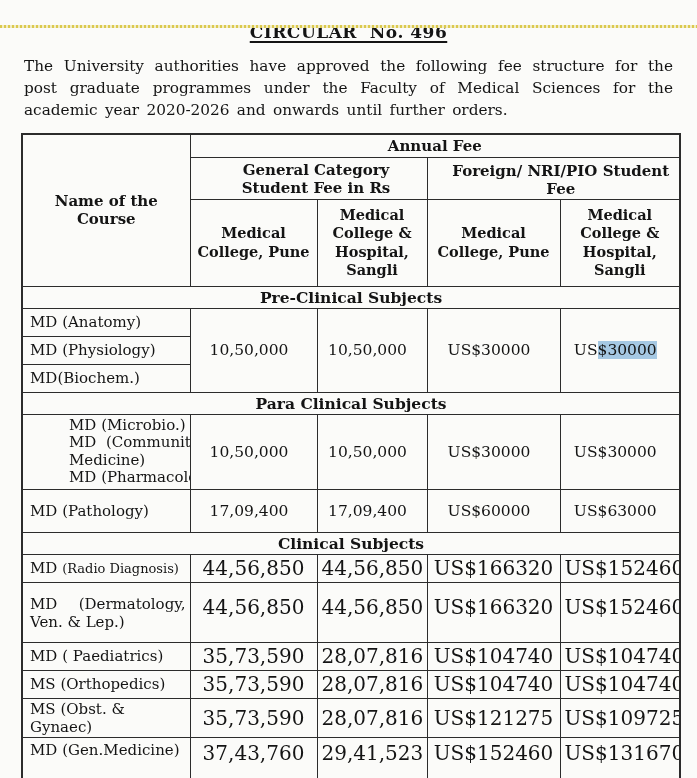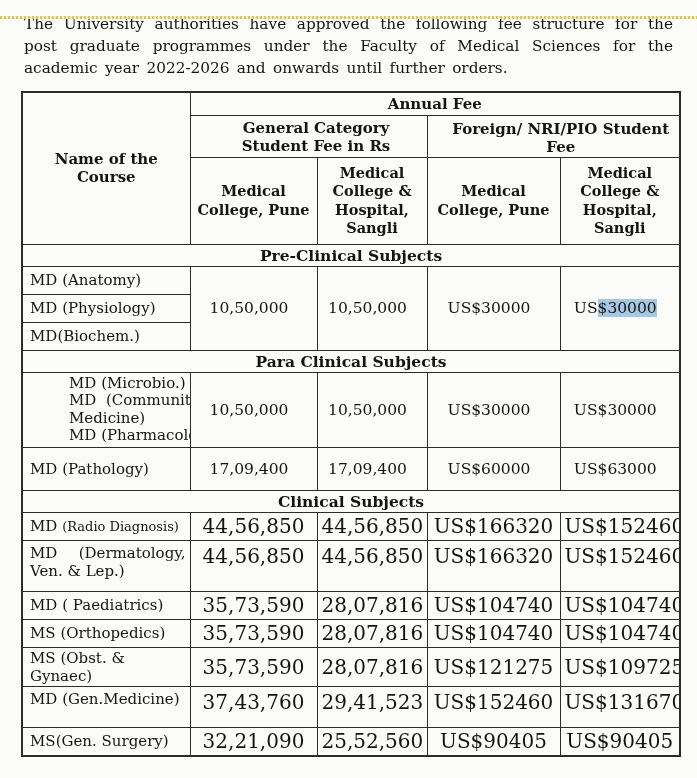--- a/index.html
+++ b/index.html
@@ -46,35 +46,36 @@
   .group-flex{display:flex;align-items:center;}
   .glines{flex:1;}
   .glines div{white-space:pre;font-size:15px;line-height:17.5px;margin-left:39px;}
   .brace{
     font-family:"DejaVu Serif",serif;font-size:54px;font-weight:normal;
     line-height:1;transform:scaleY(1.25);display:inline-block;
     margin-right:-2px;color:#1e1e1e;
   }
   tr.pathology td{height:40px;}
   tr.c-row td{height:25px;}
-  tr.c-derm td{height:46px;vertical-align:top;padding-top:3px;}
+  tr.c-derm td{height:46px;vertical-align:top;padding-top:12px;}
   tr.c-genmed td{height:36px;vertical-align:top;padding-top:3px;}
   td.justify{text-align:justify;}
   .small-detail{font-size:13px;}
   .hl{background:#a5c8e3;}
   .nw{white-space:nowrap;}
 </style>
 </head>
 <body>
 
 <div class="page">
   <div class="top-rule"></div>
 
-
-  <p class="intro">The University authorities have approved the following fee structure for the post graduate programmes under the Faculty of Medical Sciences for the academic year 2022-2026 and onwards until further orders.</p>
+  <h1 class="title">CIRCULAR  No. 496</h1>
+
+  <p class="intro">The University authorities have approved the following fee structure for the post graduate programmes under the Faculty of Medical Sciences for the academic year 2020-2026 and onwards until further orders.</p>
 
   <table class="fee">
     <colgroup>
       <col style="width:168px">
         <col style="width:127px">
         <col style="width:110px">
         <col style="width:133px">
         <col style="width:120px">
     </colgroup>
 

